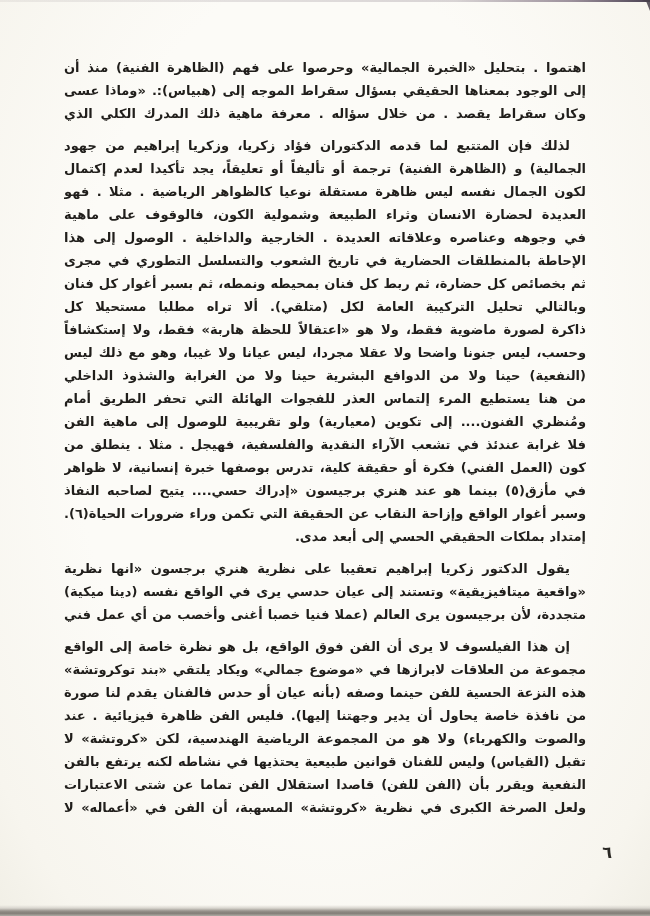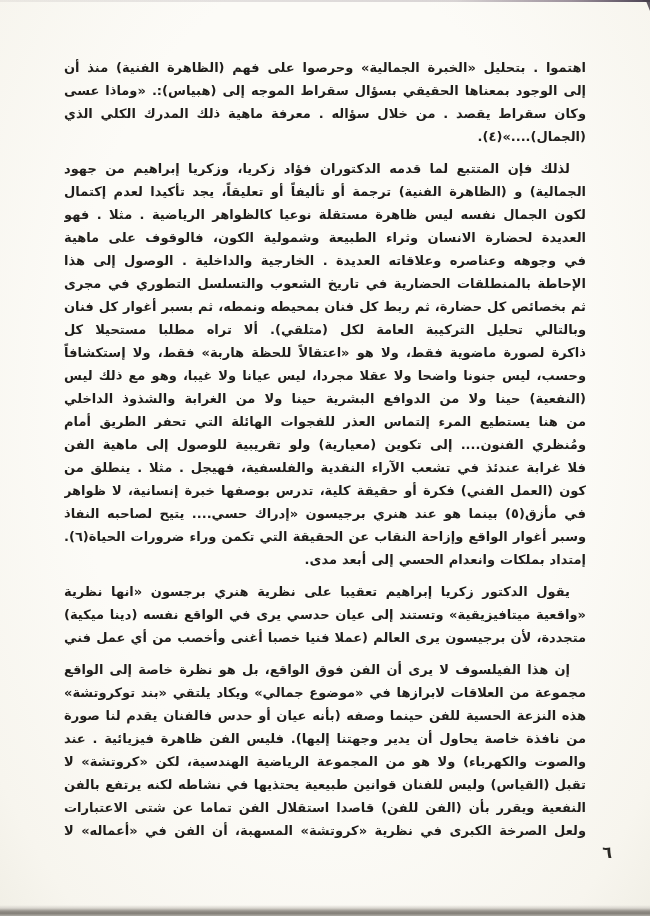--- a/index.html
+++ b/index.html
@@ -86,42 +86,41 @@
 <div class="page">
   <div class="top-edge"></div>
   <div class="corner-mark"></div>
 
   <div class="text-block">
 
     <div class="para">
       <div class="ln">اهتموا . بتحليل «الخبرة الجمالية» وحرصوا على فهم (الظاهرة الفنية) منذ أن ظهرت فلسفة الجمال</div>
       <div class="ln">إلى الوجود بمعناها الحقيقي بسؤال سقراط الموجه إلى (هبياس):. «وماذا عسى أن يكون الجمال؟»</div>
       <div class="ln">وكان سقراط يقصد . من خلال سؤاله . معرفة ماهية ذلك المدرك الكلي الذي نسميه باسم</div>
-      <div class="ln pend">(الجمال)....»(٤).</div>
     </div>
 
     <div class="para">
       <div class="ln pfirst">لذلك فإن المتتبع لما قدمه الدكتوران فؤاد زكريا، وزكريا إبراهيم من جهود جبارة في مجال (الخبرة</div>
       <div class="ln">الجمالية) و (الظاهرة الفنية) ترجمة أو تأليفاً أو تعليقاً، يجد تأكيدا لعدم إكتمال معيارية (علم الجمال)</div>
       <div class="ln">لكون الجمال نفسه ليس ظاهرة مستقلة نوعيا كالظواهر الرياضية . مثلا . فهو يعكس الوظائف</div>
       <div class="ln">العديدة لحضارة الانسان وثراء الطبيعة وشمولية الكون، فالوقوف على ماهية (الفن) يتطلب التأمل</div>
       <div class="ln">في وجوهه وعناصره وعلاقاته العديدة . الخارجية والداخلية . الوصول إلى هذا المطلب يستدعى</div>
       <div class="ln">الإحاطة بالمنطلقات الحضارية في تاريخ الشعوب والتسلسل التطوري في مجرى حياتها الزمني العام،</div>
       <div class="ln">ثم بخصائص كل حضارة، ثم ربط كل فنان بمحيطه ونمطه، ثم بسبر أغوار كل فنان باعتباره ناقلا</div>
       <div class="ln">وبالتالي تحليل التركيبة العامة لكل (متلقي). ألا تراه مطلبا مستحيلا كل الاستحالة؟، لأن الفن ليس</div>
       <div class="ln">ذاكرة لصورة ماضوية فقط، ولا هو «اعتقالاً للحظة هاربة» فقط، ولا إستكشافاً لأطياف المستقبل</div>
       <div class="ln">وحسب، ليس جنونا واضحا ولا عقلا مجردا، ليس عيانا ولا غيبا، وهو مع ذلك ليس مبرءا من</div>
       <div class="ln">(النفعية) حينا ولا من الدوافع البشرية حينا ولا من الغرابة والشذوذ الداخلي وانعدام الوزن حينا اخر.</div>
       <div class="ln">من هنا يستطيع المرء إلتماس العذر للفجوات الهائلة التي تحفر الطريق أمام النقاد والفلاسفة</div>
       <div class="ln">ومُنظري الفنون.... إلى تكوين (معيارية) ولو تقريبية للوصول إلى ماهية الفن ومكوناته وأطرافه،</div>
       <div class="ln">فلا غرابة عندئذ في تشعب الآراء النقدية والفلسفية، فهيجل . مثلا . ينطلق من (نزعته المثالية) إلى</div>
       <div class="ln">كون (العمل الفني) فكرة أو حقيقة كلية، تدرس بوصفها خبرة إنسانية، لا ظواهر أو جزئيات توقعنا</div>
       <div class="ln">في مأزق(٥) بينما هو عند هنري برجيسون «إدراك حسي.... يتيح لصاحبه النفاذ إلى باطن الحياة</div>
       <div class="ln">وسبر أغوار الواقع وإزاحة النقاب عن الحقيقة التي تكمن وراء ضرورات الحياة(٦). فهو في نظره</div>
-      <div class="ln pend">إمتداد بملكات وانعدام الحسي إلى أبعد مدى.</div>
+      <div class="ln pend">إمتداد بملكات الحقيقي الحسي إلى أبعد مدى.</div>
     </div>
 
     <div class="para">
       <div class="ln pfirst">يقول الدكتور زكريا إبراهيم تعقيبا على نظرية هنري برجسون «انها نظرية فلسفية تقوم على</div>
       <div class="ln">«واقعية ميتافيزيقية» وتستند إلى عيان حدسي يرى في الواقع نفسه (دينا ميكية) حية أصيلة</div>
       <div class="ln pend">متجددة، لأن برجيسون يرى العالم (عملا فنيا خصبا أغنى وأخصب من أي عمل فني اخر»(٧).</div>
     </div>
 
     <div class="para">
       <div class="ln pfirst">إن هذا الفيلسوف لا يرى أن الفن فوق الواقع، بل هو نظرة خاصة إلى الواقع تتخير منه</div>

